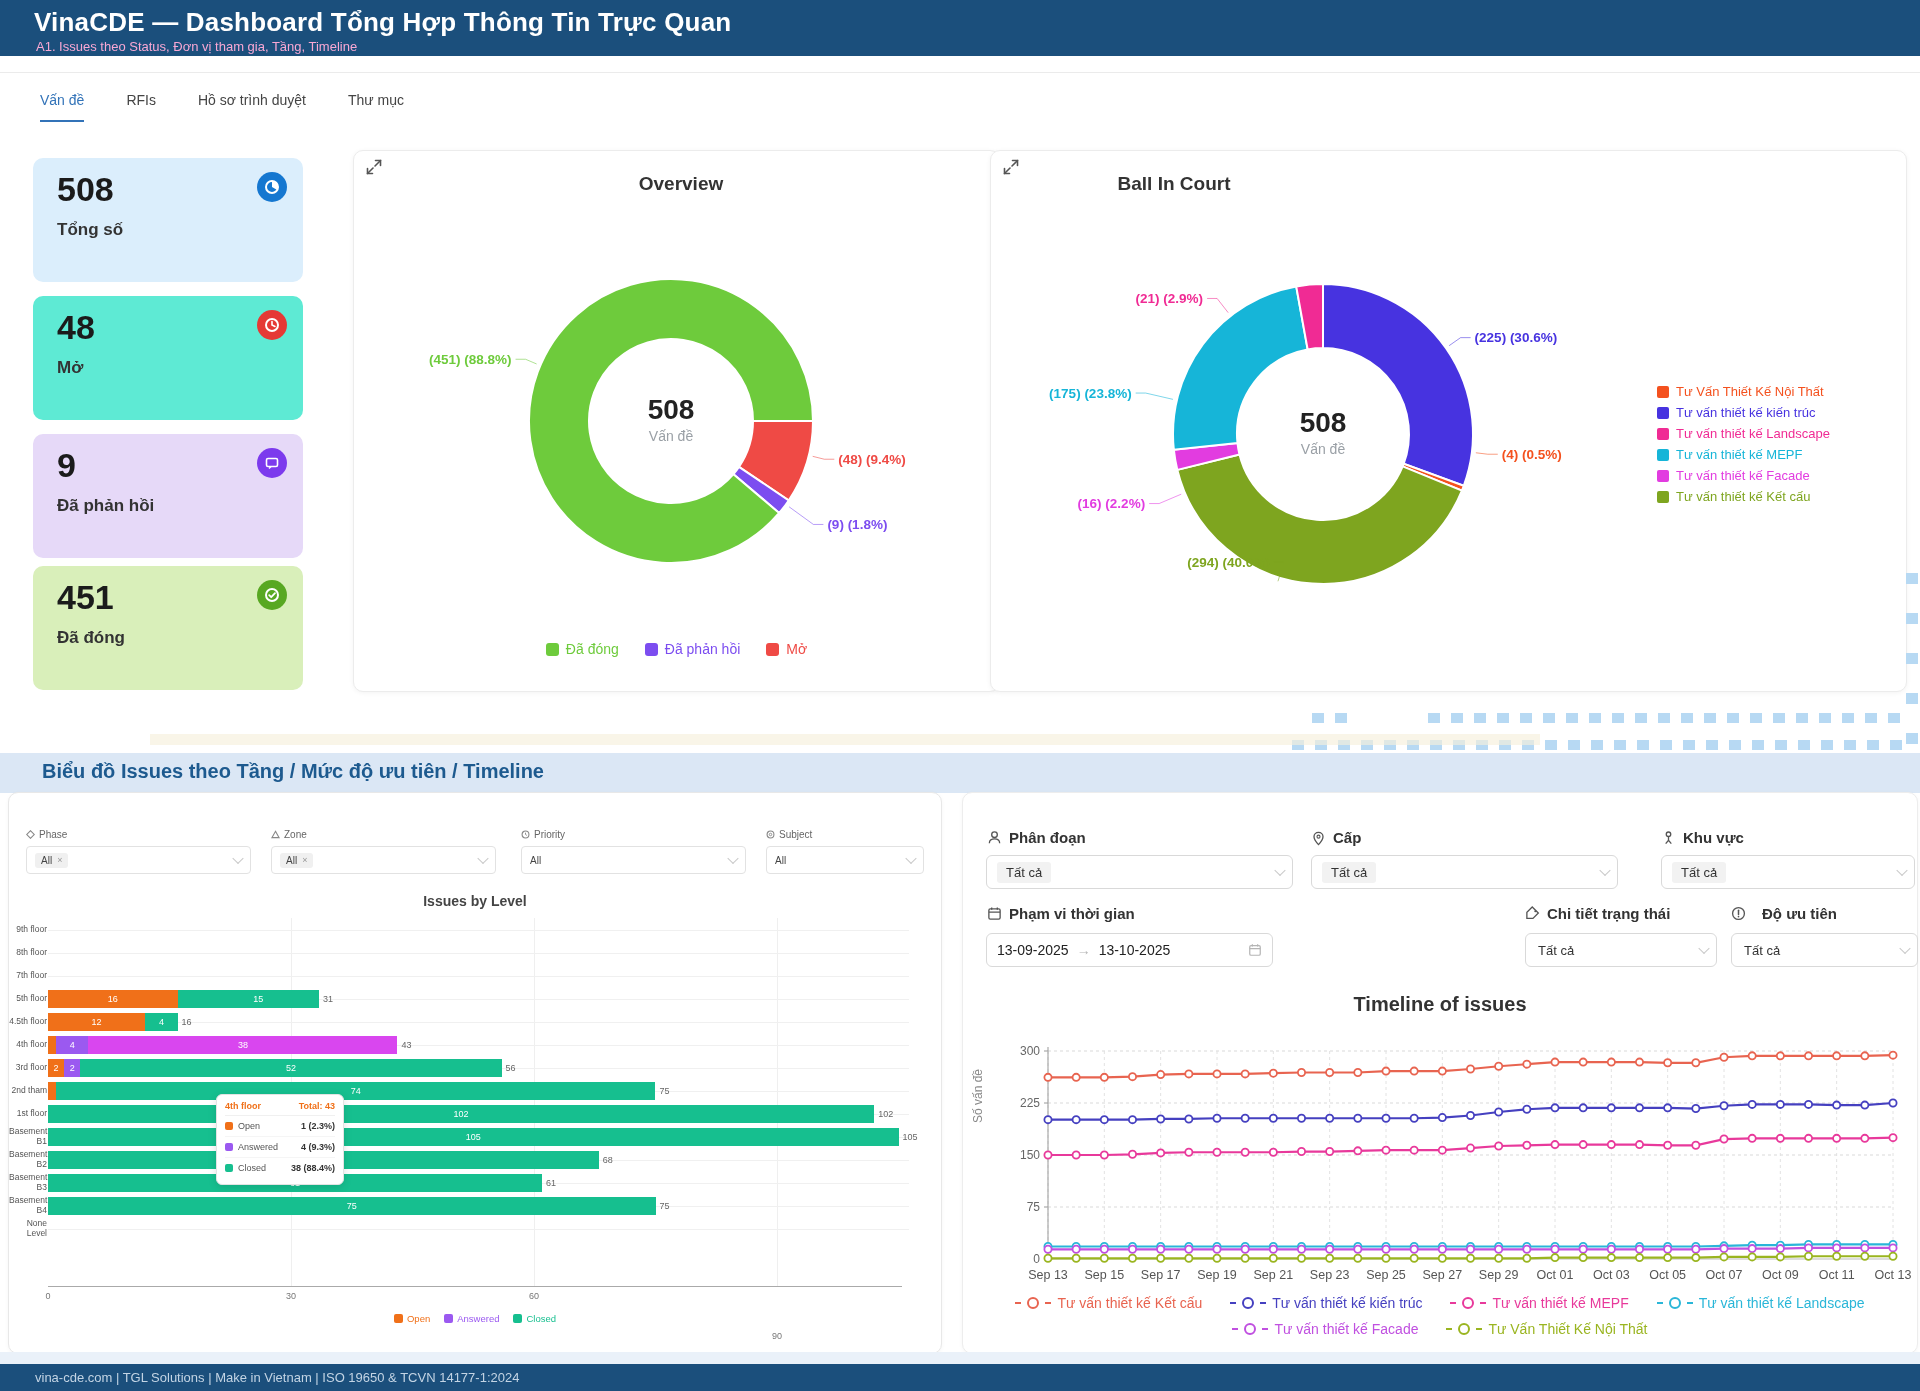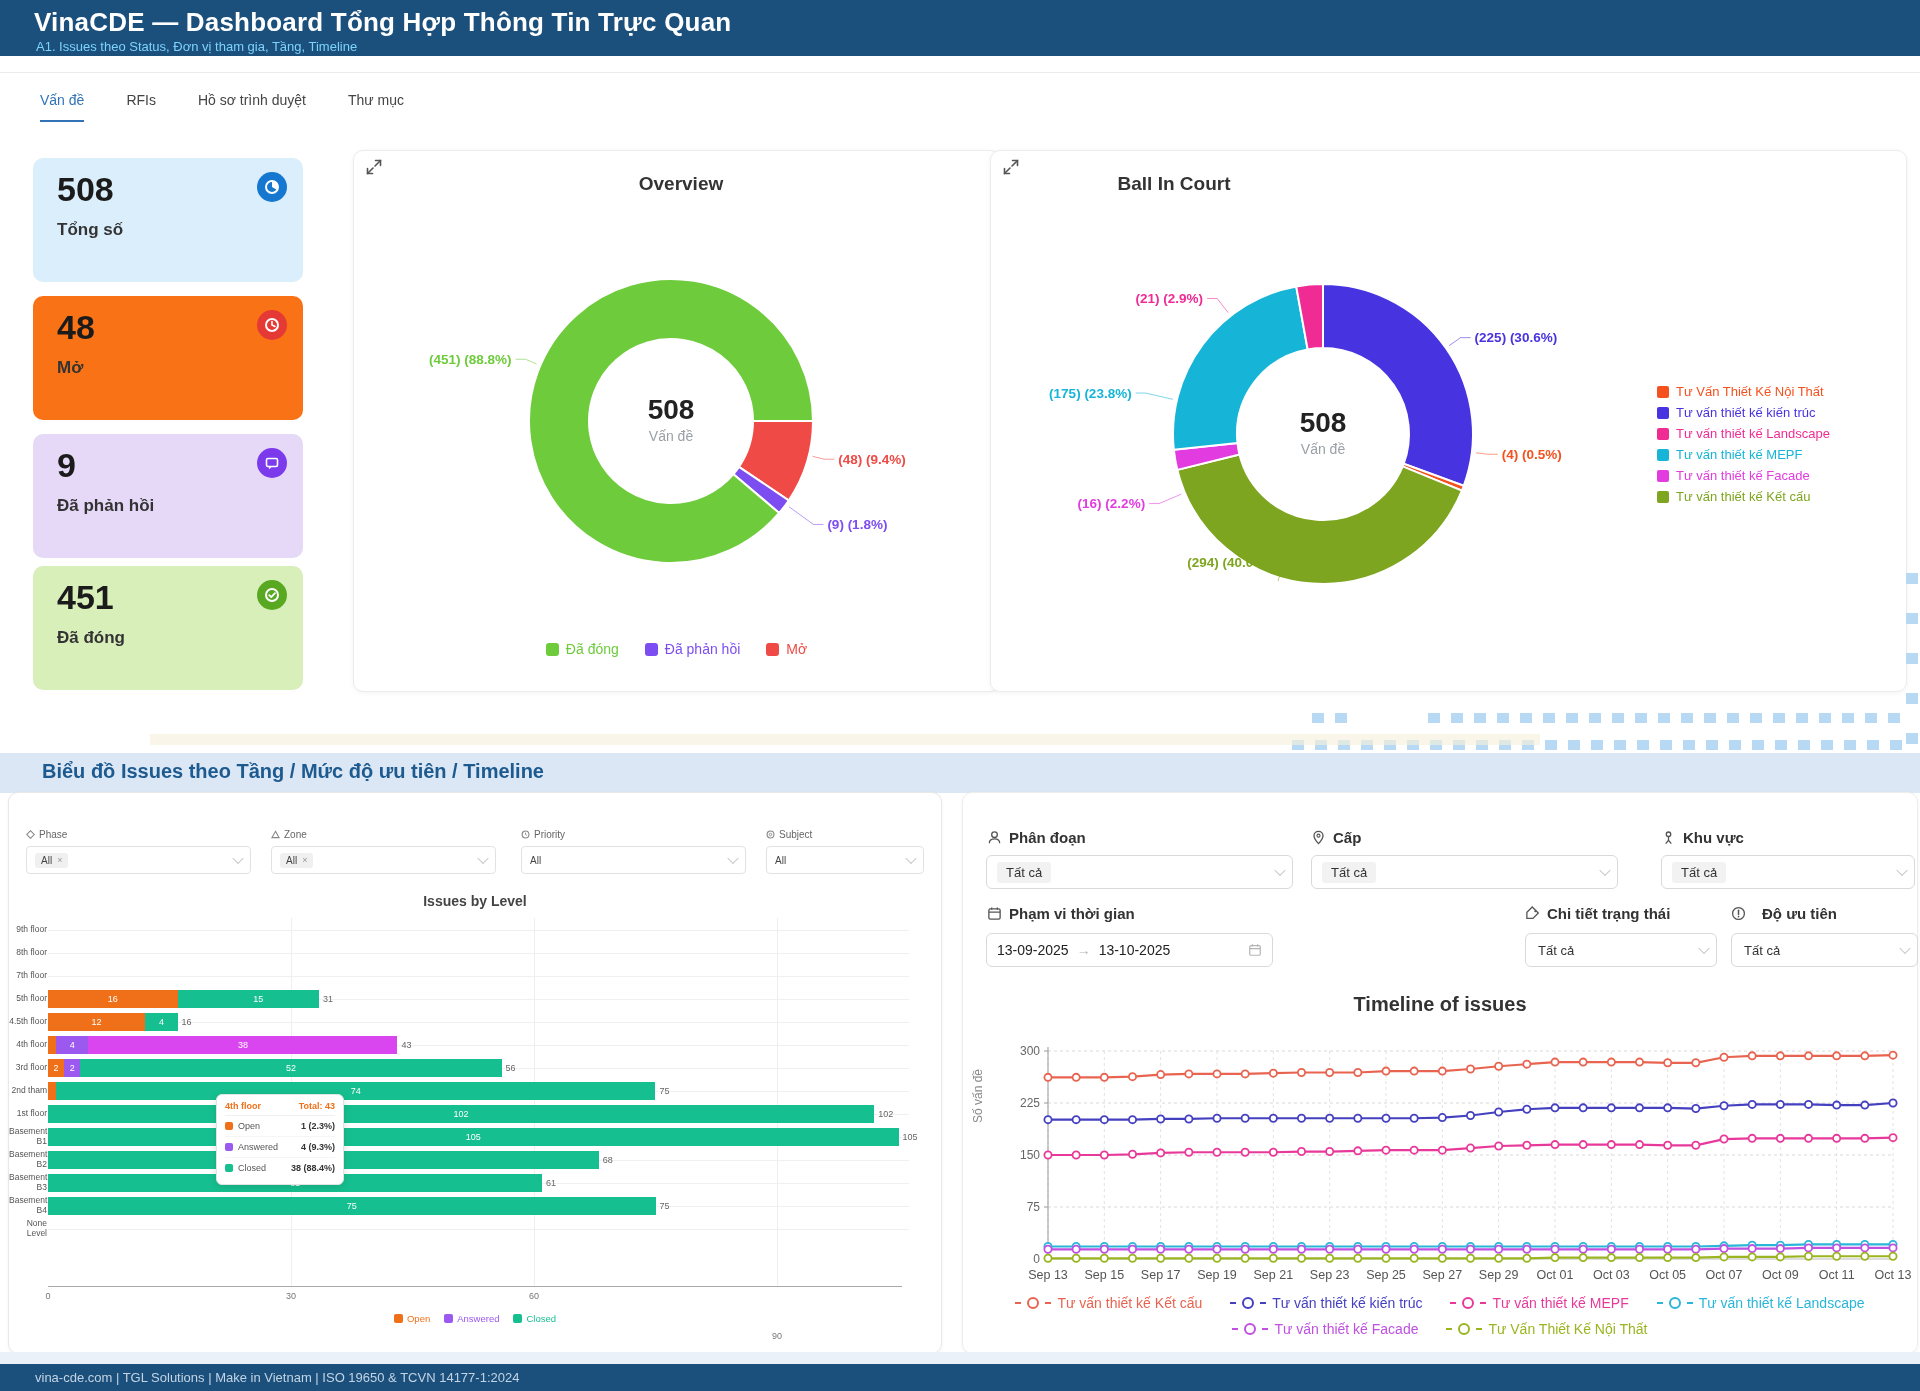--- a/index.html
+++ b/index.html
@@ -1,20 +1,20 @@
 <!DOCTYPE html>
 <html><head>
 <meta charset="utf-8">
 <style>
   html,body{margin:0;padding:0;background:#fff;}
   body{font-family:"Liberation Sans","DejaVu Sans",sans-serif;width:1920px;height:1391px;position:relative;overflow:hidden;color:#333;}
   
   .app-header{position:absolute;top:0;left:0;width:1920px;height:56px;background:#1b4f7c;}
   .app-title{position:absolute;top:7px;left:34px;color:#fff;font-size:26px;font-weight:bold;letter-spacing:.2px;}
-  .app-subtitle{position:absolute;top:39px;left:36px;color:#7dd3fc;font-size:13px;}
+  .app-subtitle{position:absolute;top:39px;left:36px;color:#f9a8d4;font-size:13px;}
   .content-divider{position:absolute;top:72px;left:0;width:1920px;border-top:1px solid #ebebeb;}
   
   .tabs{position:absolute;top:92px;left:40px;display:flex;gap:42px;font-size:14px;color:#444;}
   .tab{padding-bottom:12px;border-bottom:2px solid transparent;cursor:pointer;}
   .tab.active{color:#3273b8;border-bottom-color:#3273b8;}
   
   .stat-card{position:absolute;left:33px;width:270px;height:124px;border-radius:10px;}
   .stat-value{position:absolute;left:24px;top:12px;font-size:34px;font-weight:bold;color:#1b1b1b;}
   .stat-label{position:absolute;left:24px;top:62px;font-size:17px;font-weight:bold;color:#333;}
   .stat-icon{position:absolute;right:16px;top:14px;width:30px;height:30px;border-radius:50%;display:flex;align-items:center;justify-content:center;}
@@ -111,21 +111,21 @@
 <div class="stat-card" style="top:158px;background:#dbeefc;">
   <div class="stat-value">508</div>
   <div class="stat-label">Tổng số</div>
   <div class="stat-icon" style="background:#1577d0;">
     <svg width="16" height="16" viewBox="0 0 16 16">
         <circle cx="8" cy="8" r="6" fill="none" stroke="#fff" stroke-width="2"></circle>
         <path d="M8 8 L8 2 A6 6 0 0 1 13.2 11 Z" fill="#fff"></path>
       </svg>
   </div>
 </div>
-<div class="stat-card" style="top:296px;background:#f97316;">
+<div class="stat-card" style="top:296px;background:#5eead4;">
   <div class="stat-value">48</div>
   <div class="stat-label">Mở</div>
   <div class="stat-icon" style="background:#e53935;">
     <svg width="16" height="16" viewBox="0 0 16 16">
         <circle cx="8" cy="8" r="6" fill="none" stroke="#fff" stroke-width="2"></circle>
         <path d="M8 4.5 V8 L11 9.5" fill="none" stroke="#fff" stroke-width="1.6" stroke-linecap="round"></path>
       </svg>
   </div>
 </div>
 <div class="stat-card" style="top:434px;background:#e6d9f8;">
@@ -502,21 +502,21 @@
         <circle cx="8" cy="5" r="3" fill="none" stroke="#555" stroke-width="1.4"></circle>
         <path d="M2.5 14 C2.5 10.8 5 9.5 8 9.5 C11 9.5 13.5 10.8 13.5 14" fill="none" stroke="#555" stroke-width="1.4"></path>
       </svg>
     <span>Phân đoạn</span>
   </div>
   <div class="rf-box" style="left:23px;top:62px;width:285px;">
     <span class="rf-tag">Tất cả</span>
     <span class="chev"></span>
   </div>
 
-  <div class="rf-label" style="left:348px;top:36px;">
+  <div class="rf-label" style="left:348px;top:36px;align-items:flex-end;">
     <svg width="15" height="15" viewBox="0 0 16 16">
         <path d="M8 1.5 C5.2 1.5 3.2 3.6 3.2 6.2 C3.2 9.5 8 14.5 8 14.5 C8 14.5 12.8 9.5 12.8 6.2 C12.8 3.6 10.8 1.5 8 1.5 Z" fill="none" stroke="#555" stroke-width="1.4"></path>
         <circle cx="8" cy="6" r="1.6" fill="none" stroke="#555" stroke-width="1.2"></circle>
       </svg>
     <span>Cấp</span>
   </div>
   <div class="rf-box" style="left:348px;top:62px;width:285px;">
     <span class="rf-tag">Tất cả</span>
     <span class="chev"></span>
   </div>

